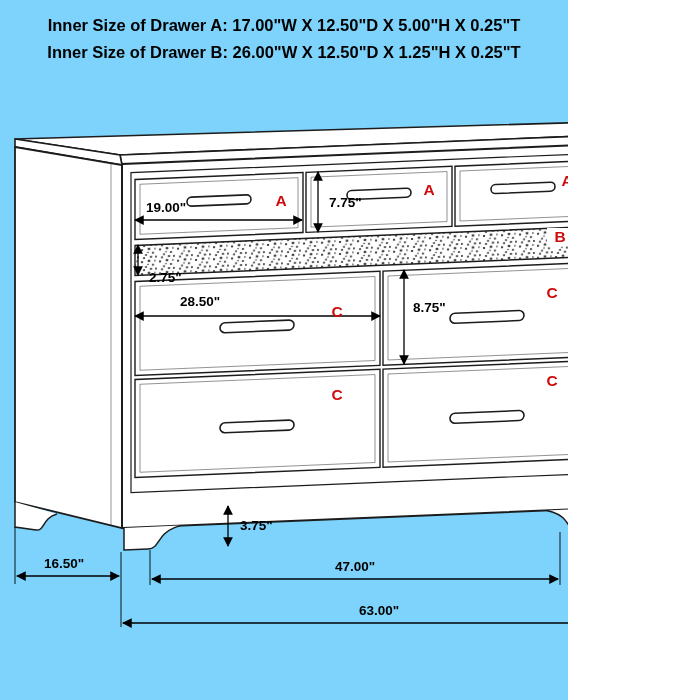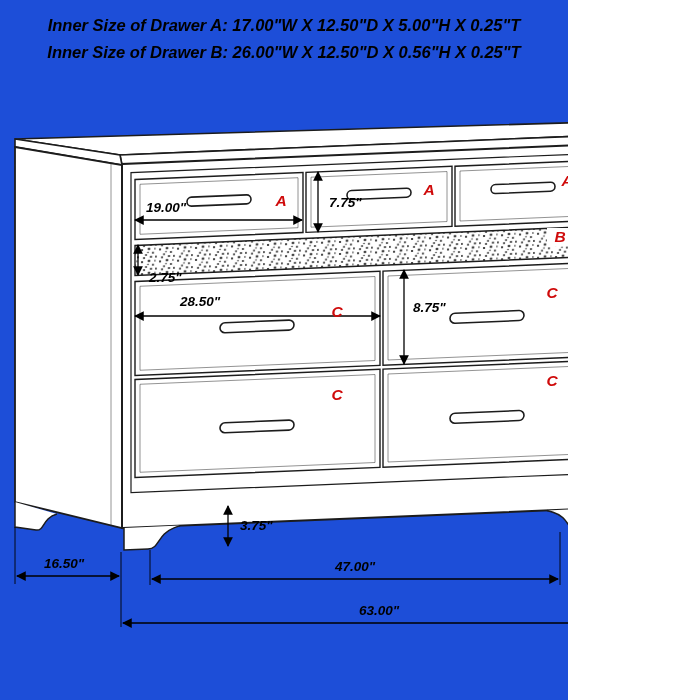--- a/index.html
+++ b/index.html
@@ -1,37 +1,37 @@
 <!DOCTYPE html>
 <html><head>
 <meta charset="utf-8">
 <style>
   html,body{margin:0;padding:0;background:#fff;}
-  .page{width:568px;height:700px;background:#1d4ed8;position:relative;overflow:hidden;
-        font-family:"Liberation Sans",sans-serif;font-style:italic;}
+  .page{width:568px;height:700px;background:#7dd3fc;position:relative;overflow:hidden;
+        font-family:"Liberation Sans",sans-serif;}
   .header{padding-top:12px;text-align:center;color:#000;}
   .header .line{font-weight:bold;font-size:16.5px;line-height:27px;white-space:nowrap;}
   svg{display:block;}
   .ln{stroke:#1c1c1c;fill:#ffffff;}
   .nofill{fill:none;}
   .thin{stroke-width:0.7;stroke:#333;fill:none;opacity:0.75;}
   .dimline{stroke:#000;stroke-width:1.3;fill:none;}
   .extline{stroke:#000;stroke-width:0.9;fill:none;}
   .dim{font-family:"Liberation Sans",sans-serif;font-weight:bold;font-size:13.5px;fill:#000;}
   .letter{font-family:"Liberation Sans",sans-serif;font-weight:bold;font-size:15.5px;fill:#cf0a0a;}
   .mid{text-anchor:middle;}
 </style>
 </head>
 <body>
 
 <div class="page">
 
   <div class="header">
     <div class="line">Inner Size of Drawer A: 17.00"W X 12.50"D X 5.00"H X 0.25"T</div>
-    <div class="line">Inner Size of Drawer B: 26.00"W X 12.50"D X 0.56"H X 0.25"T</div>
+    <div class="line">Inner Size of Drawer B: 26.00"W X 12.50"D X 1.25"H X 0.25"T</div>
   </div>
 
   <svg width="700" height="600" viewBox="0 100 700 600">
     <defs>
       <marker id="ah" viewBox="0 0 10 10" refX="9" refY="5" markerWidth="7.5" markerHeight="7.5" orient="auto-start-reverse">
         <path d="M0,0 L10,5 L0,10 z" fill="#000"></path>
       </marker>
       <pattern id="spk" width="18" height="12" patternUnits="userSpaceOnUse">
         <rect width="18" height="12" fill="#ffffff"></rect>
         <circle cx="2" cy="3" r="1.1" fill="#151515"></circle>

